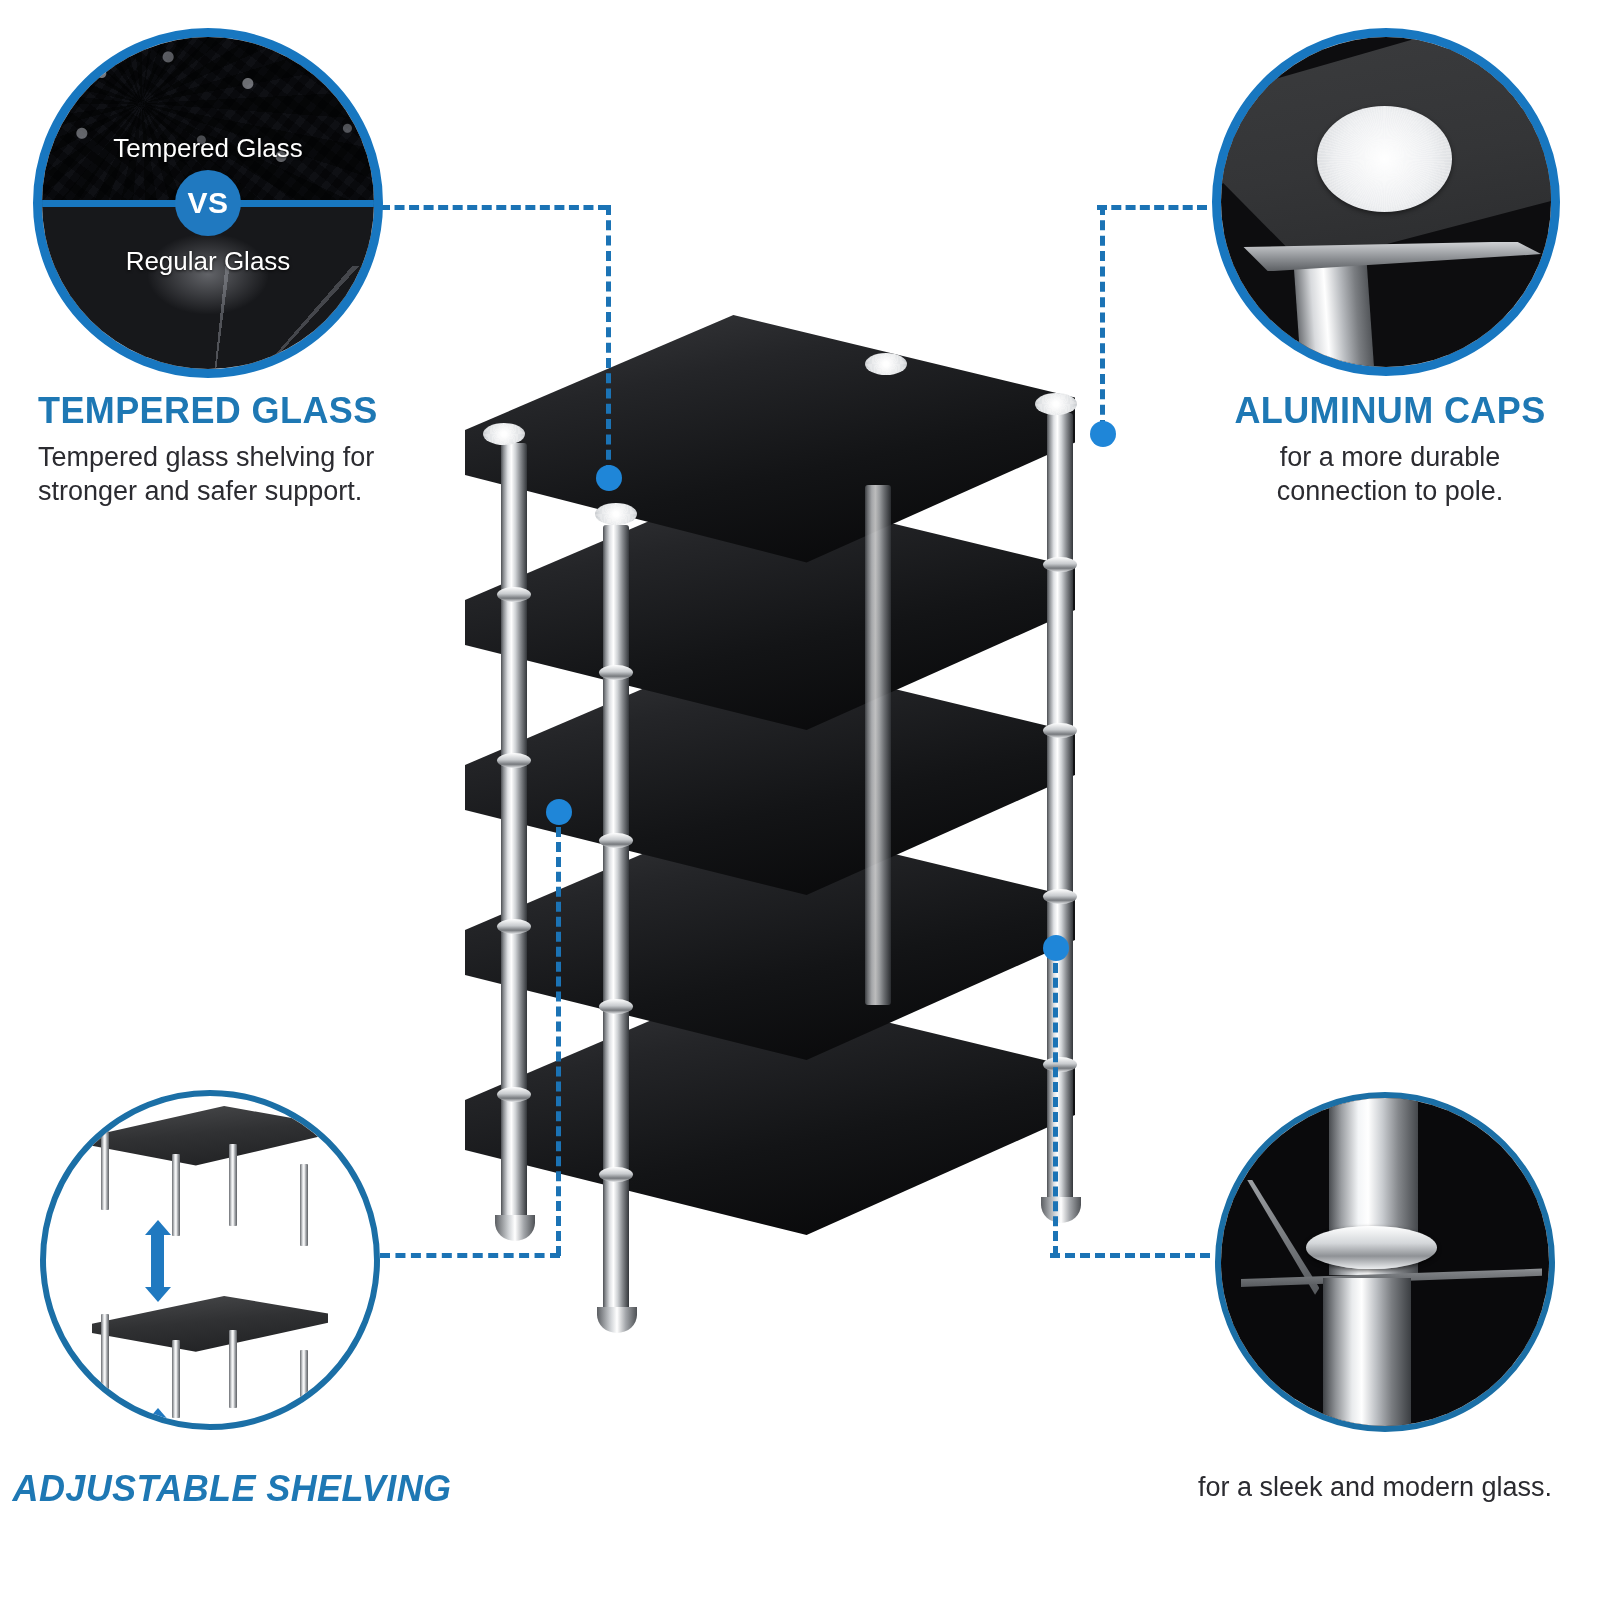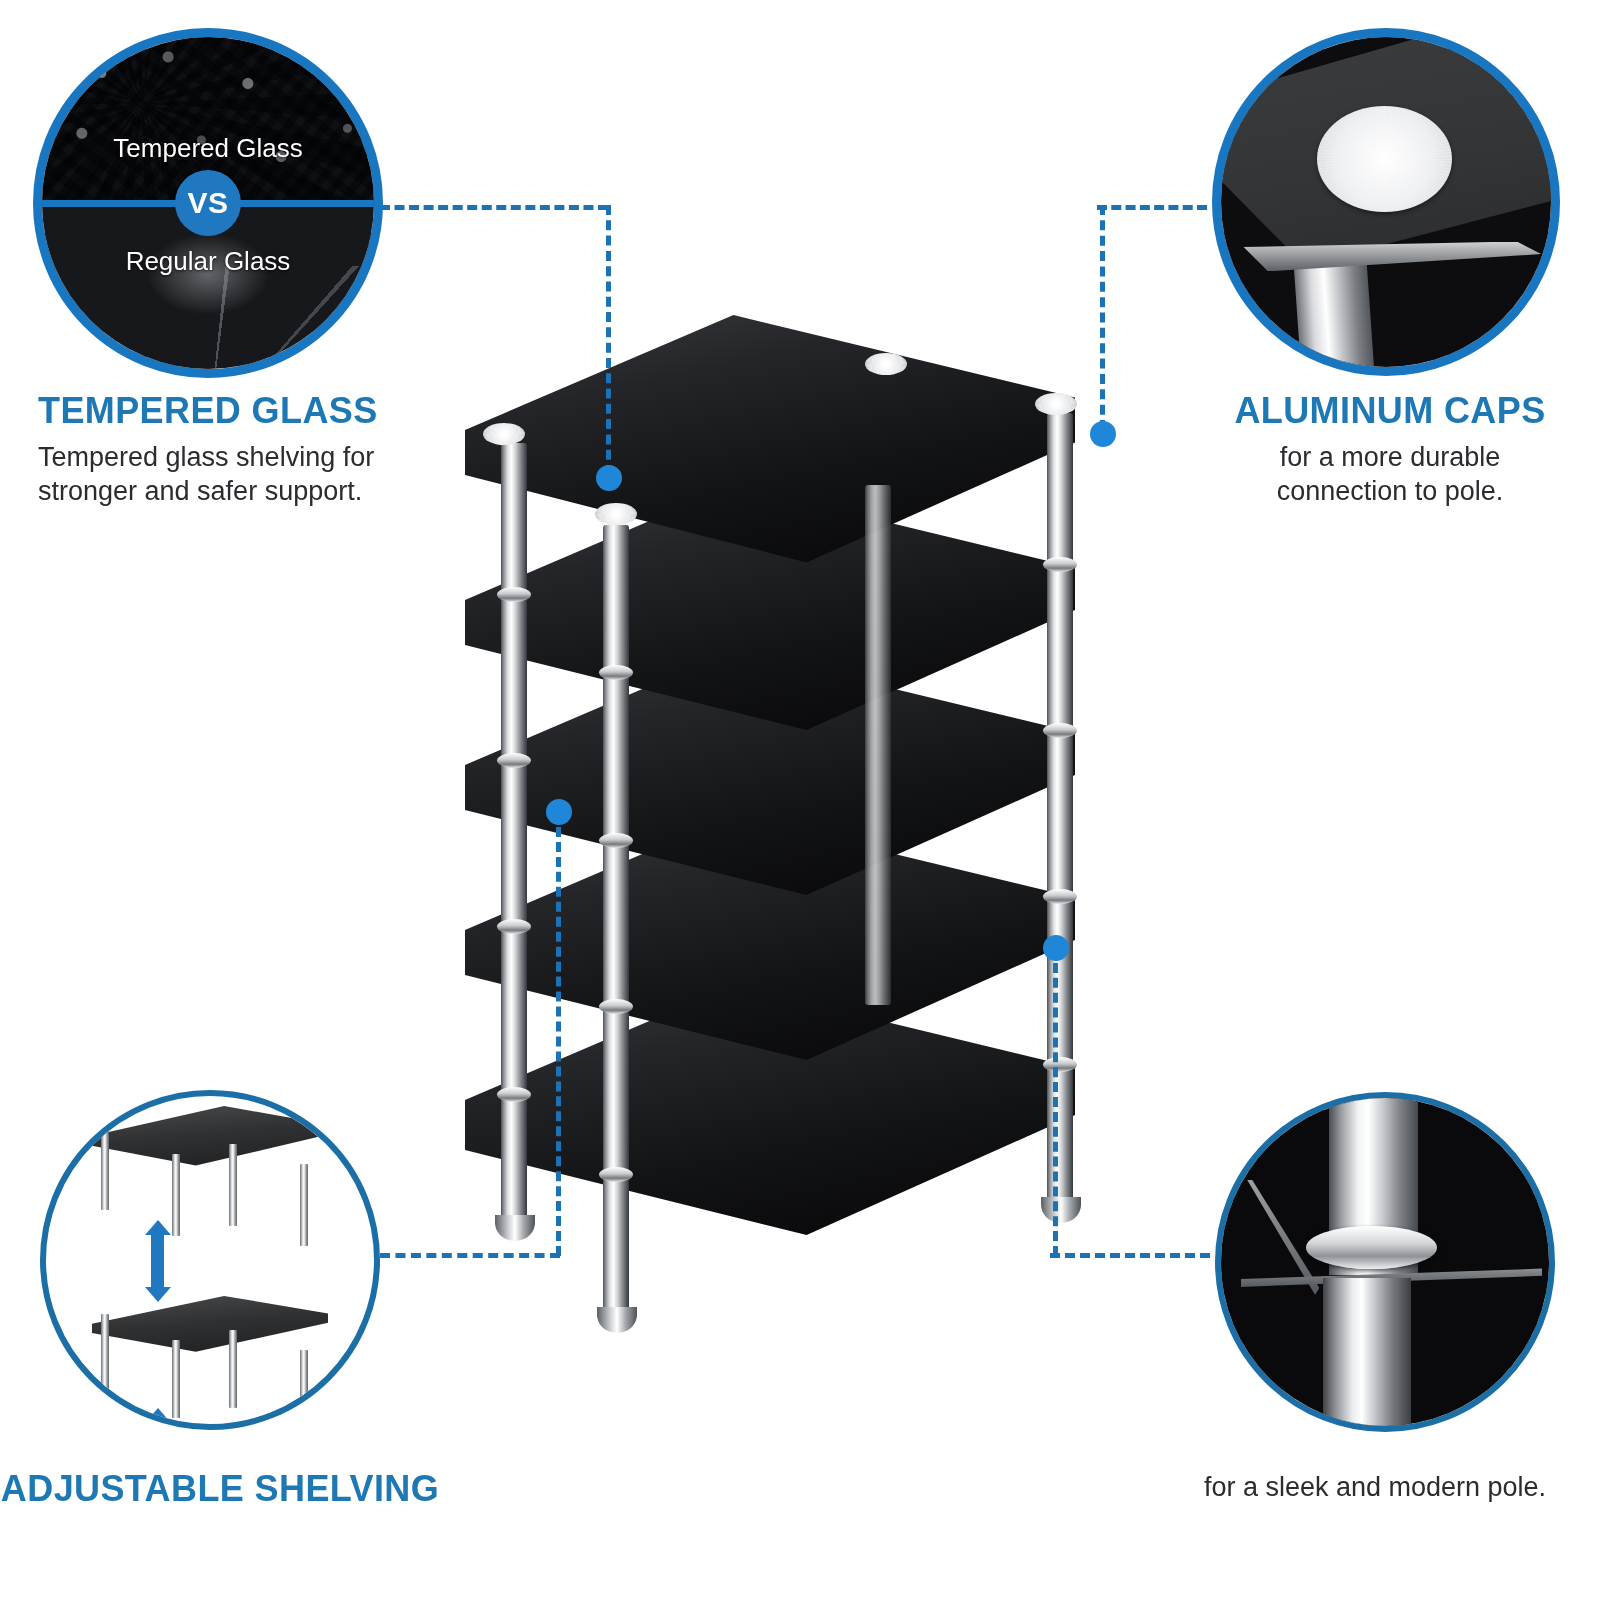--- a/index.html
+++ b/index.html
@@ -355,34 +355,34 @@
           <div class="adj-plate" style="top:0; height:58px;"></div>
           <div class="adj-leg" style="left:4%;  top:18px; height:78px;"></div>
           <div class="adj-leg" style="left:34%; top:44px; height:78px;"></div>
           <div class="adj-leg" style="left:58%; top:34px; height:78px;"></div>
           <div class="adj-leg" style="left:88%; top:54px; height:78px;"></div>
         </div>
         <div class="adj-arrow" style="left:32%; top:326px; height:52px;"></div>
 
       </div>
     </div>
-    <div class="cap cap-center" style="left:0px; top:400px; width:440px;">
+    <div class="cap cap-center" style="left:12px; top:400px; width:440px;font-style:italic;">
       <h3>ADJUSTABLE SHELVING</h3>
     </div>
   </div>
 
   <div class="feature" style="left:1140px; top:1070px; width:460px; height:530px;">
     <div class="circle circle-thin" style="left:75px; top:22px; width:340px; height:340px;">
       <div class="circle-inner">
         <div class="pc-bg"></div>
         <div class="pc-glass2"></div>
         <div class="pc-pole-up"></div>
         <div class="pc-glass"></div>
         <div class="pc-pole-dn"></div>
         <div class="pc-collar"></div>
       </div>
     </div>
     <div class="cap cap-center" style="left:10px; top:400px; width:450px;">
-      <p>for a sleek and modern pole.</p>
+      <p>for a sleek and modern glass.</p>
     </div>
   </div>
 
 </div>
 
 </body></html>

